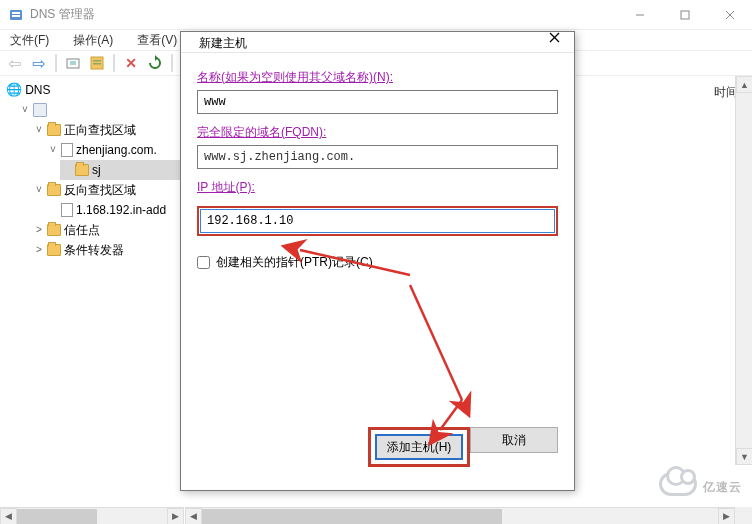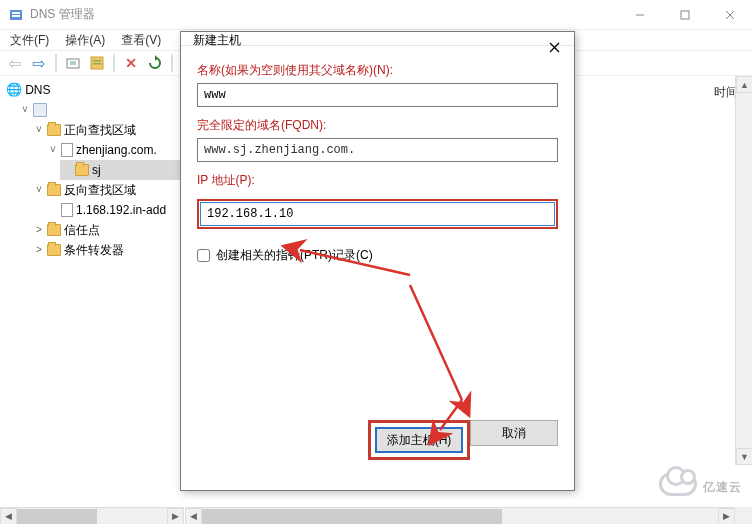--- a/index.html
+++ b/index.html
@@ -7,21 +7,21 @@
 
   
   .main-titlebar { height: 30px; display: flex; align-items: center; padding: 0 0 0 8px; background: #fff; border-bottom: 1px solid #eee; }
   .main-titlebar .app-icon { width: 16px; height: 16px; margin-right: 6px; display:inline-flex; }
   .main-titlebar .title { flex: 1; color: #888; font-size: 12px; }
   .win-controls { display: flex; }
   .win-controls div { width: 45px; height: 30px; display: flex; align-items: center; justify-content: center; color: #aaa; }
   .win-controls div svg { pointer-events:none; }
 
   
-  .menubar { height: 20px; display: flex; align-items: center; padding: 0 4px; gap: 4px; }
+  .menubar { height: 20px; display: flex; align-items: center; padding: 0 4px; gap: 12px; }
   .menubar span { padding: 2px 6px; color: #333; }
 
   
   .toolbar { height: 26px; border-top: 1px solid #eee; border-bottom: 1px solid #eee; display: flex; align-items: center; padding: 0 4px; gap: 2px; }
   .tbtn { width: 22px; height: 22px; display: inline-flex; align-items: center; justify-content: center; border: 1px solid transparent; border-radius: 2px;}
   .tbtn.sep { width: 1px; height: 18px; background: #ddd; margin: 0 3px; }
   .tbtn .arrow { font-size: 16px; color: #3a82d6;}
   .tbtn .arrow.gray { color:#bbb; }
   .tbtn .x { color:#d9534f; font-weight:bold; font-size:14px;}
   .tbtn .q { color:#3a82d6; font-weight:bold;}
@@ -51,25 +51,25 @@
   .hscroll.left { width: 184px; }
   .hscroll.right { left: 185px; right: 17px; width:auto;}
   .hscroll .btn, .vscroll .btn { width:17px; height:17px; background:#f0f0f0; display:flex;align-items:center;justify-content:center;color:#666;font-size:9px;border:1px solid #ddd;}
   .hscroll .thumb { height:15px; background:#cdcdcd; border-radius:0;}
   .vscroll { position:absolute; right:0; top:0; bottom:17px; width:17px; background:#f0f0f0; border-left:1px solid #ddd; display:flex; flex-direction:column;}
   .vscroll .track{flex:1;}
   .corner { position:absolute; right:0; bottom:0; width:17px; height:17px; background:#f0f0f0;}
 
   
   .dialog { position: absolute; left: 180px; top: 31px; width: 395px; height: 460px; background: #fff; border: 1px solid #797979; box-shadow: 2px 2px 8px rgba(0,0,0,0.25);}
-  .dlg-title { height: 14px; display:flex; align-items:flex-start; padding: 0 0 0 12px; border-bottom:1px solid #e5e5e5;}
+  .dlg-title { height: 21px; display:flex; align-items:flex-end; padding: 0 0 0 18px; border-bottom:1px solid #e5e5e5;}
   .dlg-title span { flex:1; color:#000; }
   .dlg-close { width:40px; height:30px; display:flex;align-items:center;justify-content:center; color:#333;}
   .dlg-body { padding: 14px 16px 0 16px; position:relative; height: calc(100% - 30px);}
-  .field-label { color:#b91c1c; margin-bottom:4px; margin-top:10px;}
+  .field-label { color:#a21caf; margin-bottom:4px; margin-top:10px;text-decoration:underline;}
   .field-label:first-child{margin-top:2px;}
   .text-input { width: 100%; height: 24px; border: 1px solid #7a7a7a; padding: 2px 6px; background:#fff; color:#000;font-family:Liberation Mono, monospace;}
   .text-input[readonly]{ background:#fff; color:#333;}
   .ip-wrap { border:2px solid #c63a2d; padding:1px; margin-top:10px; width:calc(100% );}
   .ip-wrap .text-input{border:1px solid #3a82d6; height:24px;}
   .checkbox-row { margin-top:18px; display:flex; align-items:center; gap:6px; color:#000;}
   .checkbox-row input { width:13px; height:13px; margin:0;}
   .dlg-buttons { position:absolute; bottom:14px; right:16px; display:flex; }
   .dlg-btn { min-width:88px; height:26px; border:1px solid #adadad; background:#e1e1e1; display:flex;align-items:center;justify-content:center; color:#000;}
   .btn-frame { border:3px solid #c63a2d; padding:4px; }

